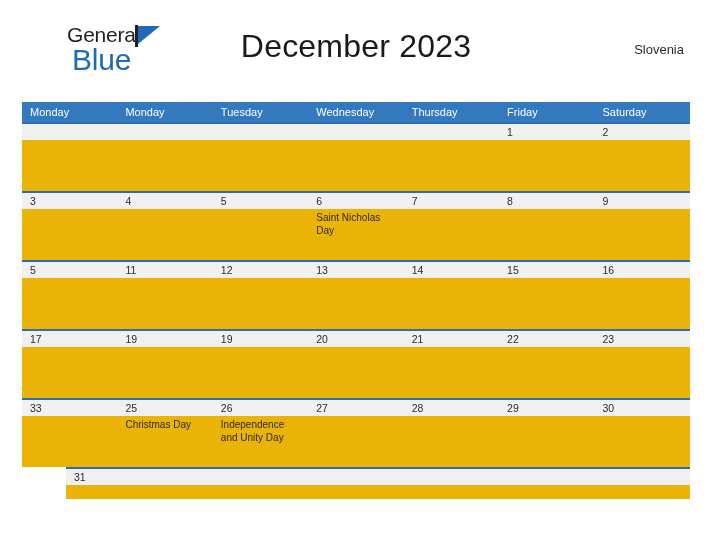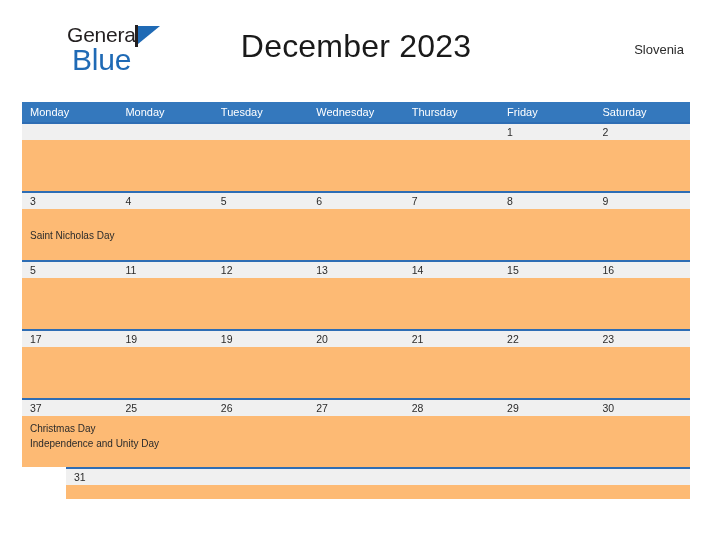--- a/index.html
+++ b/index.html
@@ -135,23 +135,22 @@
   .week-dates .daynum {
     flex: 1 1 0;
     font-size: 10.5px;
     color: #2b2b2b;
     padding-left: 8px;
     box-sizing: border-box;
     line-height: 16px;
   }
   .week-events {
     display: flex;
-    background: #fdba74;
+    background: #eab308;
     height: 51px;
-    flex-direction: column;
   }
   .week-events .evt {
     flex: 1 1 0;
     font-size: 10px;
     line-height: 13px;
     color: #2b2b2b;
     padding: 2px 10px 0 8px;
     box-sizing: border-box;
   }
   .week.short .week-events {
@@ -275,21 +274,21 @@
         <div class="evt"></div>
         <div class="evt"></div>
         <div class="evt"></div>
         <div class="evt"></div>
         <div class="evt"></div>
       </div>
     </div>
 
     <div class="week">
       <div class="week-dates">
-        <div class="daynum">37</div>
+        <div class="daynum">33</div>
         <div class="daynum">25</div>
         <div class="daynum">26</div>
         <div class="daynum">27</div>
         <div class="daynum">28</div>
         <div class="daynum">29</div>
         <div class="daynum">30</div>
       </div>
       <div class="week-events">
         <div class="evt"></div>
         <div class="evt">Christmas Day</div>

